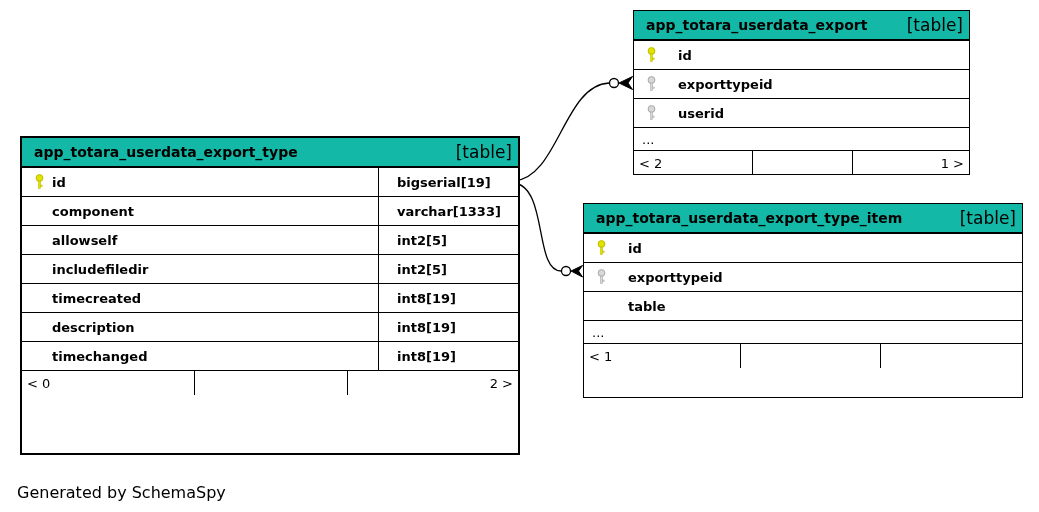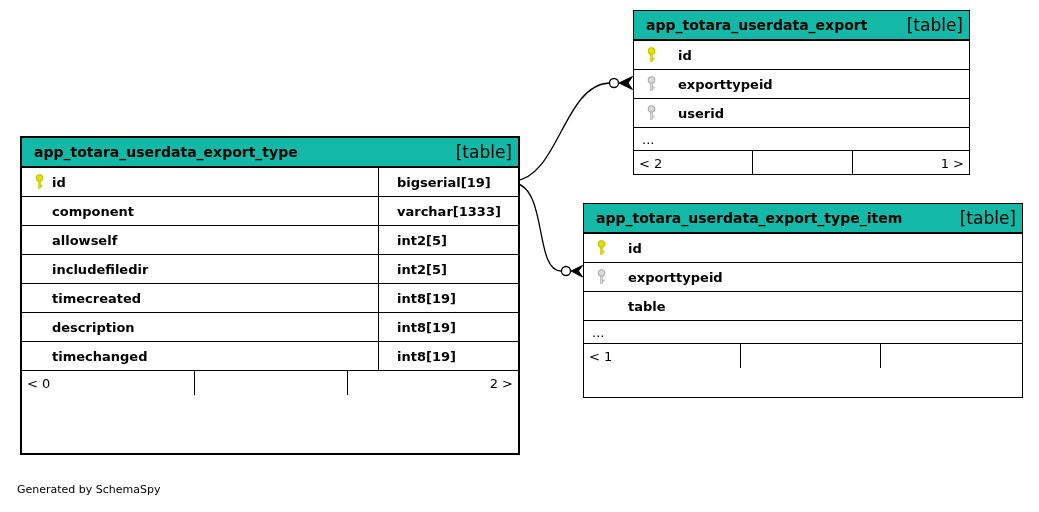--- a/index.html
+++ b/index.html
@@ -40,21 +40,21 @@
   .tbl-footer{display:flex;height:24px;align-items:stretch;}
   .fcell{display:flex;align-items:center;box-sizing:border-box;}
   .fcell.sep{border-right:1px solid #000;}
   .fcell.left{padding-left:5px;}
   .fcell.right{justify-content:flex-end;padding-right:5px;margin-left:auto;}
   
   .t1 .fcell.c1{width:173px;} .t1 .fcell.c2{width:153px;} .t1 .fcell.c3{flex:1;}
   .t2 .fcell.c1{width:119px;} .t2 .fcell.c2{width:100px;} .t2 .fcell.c3{flex:1;}
   .t3 .fcell.c1{width:157px;} .t3 .fcell.c2{width:140px;} .t3 .fcell.c3{flex:1;}
   #edges{position:absolute;left:0;top:0;width:1039px;height:512px;pointer-events:none;}
-  .generator-note{position:absolute;left:17px;top:483px;font-size:11px;}
+  .generator-note{position:absolute;left:17px;top:483px;font-size:16px;}
 </style>
 </head>
 <body>
 
 <svg id="edges" viewBox="0 0 1039 512">
 
   <path d="M 514 181 C 558 178 564 85 609 83" fill="none" stroke="#000" stroke-width="1.3"></path>
   <circle cx="614" cy="83" r="4.5" fill="#fff" stroke="#000" stroke-width="1.3"></circle>
   <path d="M 619 83 L 632.5 76.5 L 628 83 L 632.5 89.5 Z" fill="#000" stroke="#000"></path>
 

